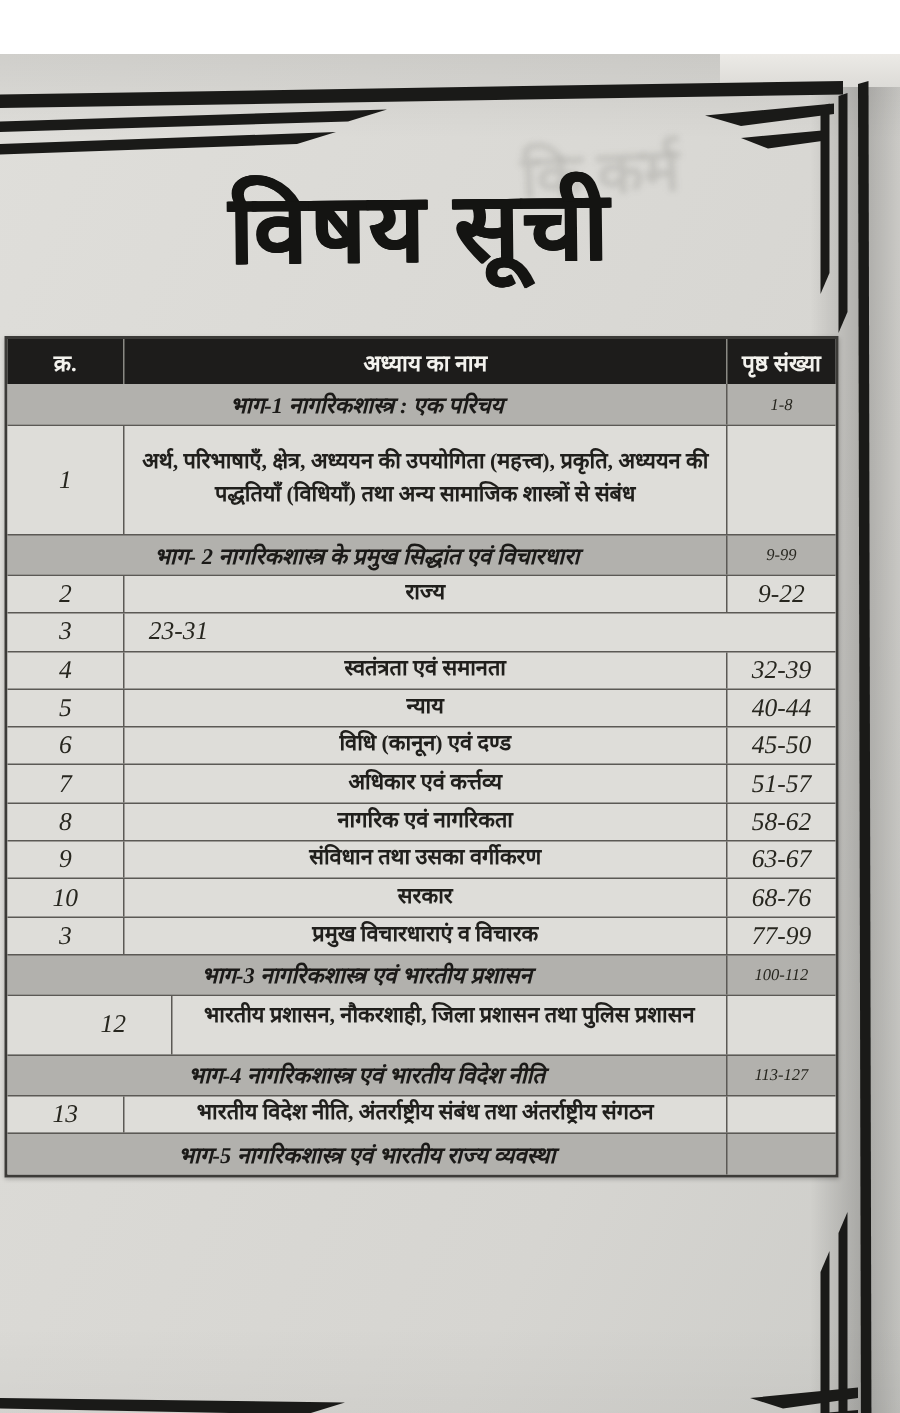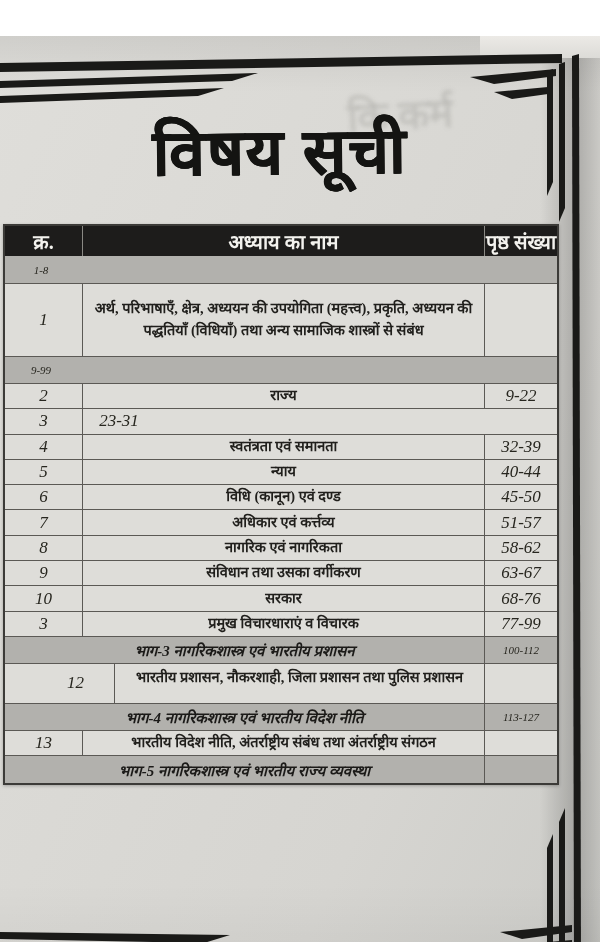--- a/index.html
+++ b/index.html
@@ -46,21 +46,21 @@
     box-shadow:0 1px 3px rgba(0,0,0,0.25);
   }
   .trow{display:flex;align-items:stretch;border-top:1px solid #5b5955;box-sizing:border-box;}
   .trow:first-child{border-top:none;}
   .c1{width:78px;flex:0 0 78px;border-right:1px solid #5b5955;display:flex;align-items:center;justify-content:center;box-sizing:border-box;}
   .c2{flex:1;border-right:1px solid #5b5955;display:flex;align-items:center;justify-content:center;text-align:center;padding:1px 8px;box-sizing:border-box;}
   .c3{width:72px;flex:0 0 72px;display:flex;align-items:center;justify-content:center;box-sizing:border-box;}
   .cspan{flex:1;border-right:1px solid #5b5955;display:flex;align-items:center;justify-content:center;text-align:center;padding:1px 8px;box-sizing:border-box;}
   .cfull{flex:1;display:flex;align-items:center;justify-content:center;text-align:center;padding:1px 8px;box-sizing:border-box;}
 
-  .type-header{height:30px;background:#1d1c1b;color:#f3f2ee;font-weight:bold;font-size:20px;}
+  .type-header{height:30px;background:#1d1c1b;color:#f3f2ee;font-weight:bold;font-size:15px;}
   .type-header .c1,.type-header .c2,.type-header .c3{border-right-color:#8a8984;}
   .type-section{height:27px;background:#b2b1ad;font-style:italic;font-weight:600;font-size:15px;color:#1b1a18;}
   .type-chapter{height:25.3px;background:#deddd9;font-size:14.5px;color:#201f1c;font-weight:600;}
   .type-note{height:25px;background:#e0dfdb;font-weight:bold;font-size:15px;color:#171614;}
 
   .num{font-style:italic;font-weight:normal;font-size:17px;color:#27261f;font-family:"Liberation Serif",serif;}
   .type-section .c3{font-style:italic;font-weight:normal;font-size:11px;}
   .type-chapter .c2{line-height:1.5;}
 
   
@@ -110,28 +110,30 @@
   <div class="page-title">विषय सूची</div>
 
   <div class="toc-table">
     <div class="trow type-header">
       <div class="c1">क्र.</div>
       <div class="c2">अध्याय का नाम</div>
       <div class="c3">पृष्ठ संख्या</div>
     </div>
     <div id="table-rows">
         <div class="trow type-section">
+          <div class="cspan">भाग-1 नागरिकशास्त्र : एक परिचय</div>
           <div class="c3 num">1-8</div>
         </div>
         <div class="trow type-chapter">
           <div class="c1 num">1</div>
           <div class="c2">अर्थ, परिभाषाएँ, क्षेत्र, अध्ययन की उपयोगिता (महत्त्व), प्रकृति, अध्ययन की पद्धतियाँ (विधियाँ) तथा अन्य सामाजिक शास्त्रों से संबंध</div>
           <div class="c3 num"></div>
         </div>
         <div class="trow type-section">
+          <div class="cspan">भाग- 2 नागरिकशास्त्र के प्रमुख सिद्धांत एवं विचारधारा</div>
           <div class="c3 num">9-99</div>
         </div>
         <div class="trow type-chapter">
           <div class="c1 num">2</div>
           <div class="c2">राज्य</div>
           <div class="c3 num">9-22</div>
         </div>
         <div class="trow type-chapter">
           <div class="c1 num">3</div>
           <div class="c3 num">23-31</div>

